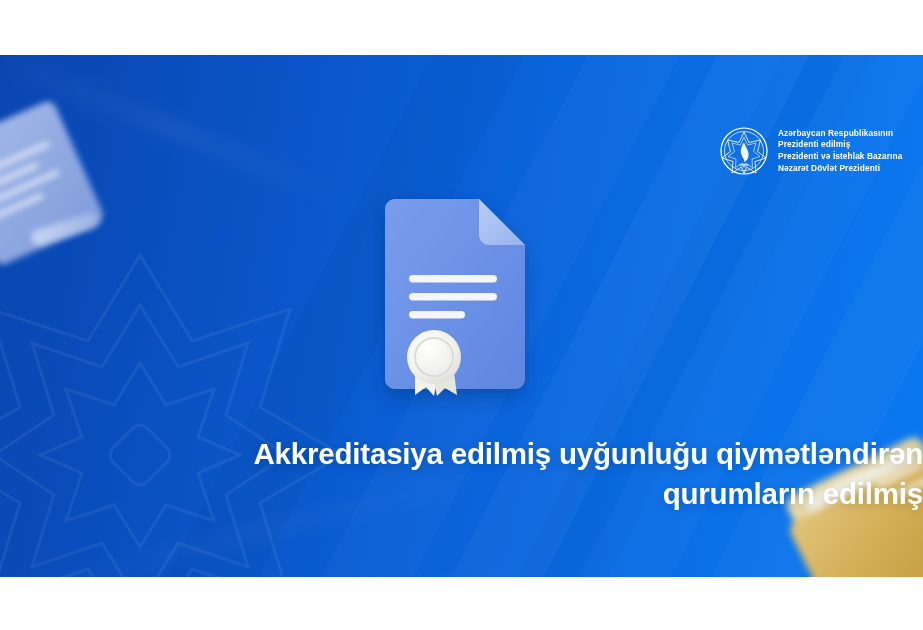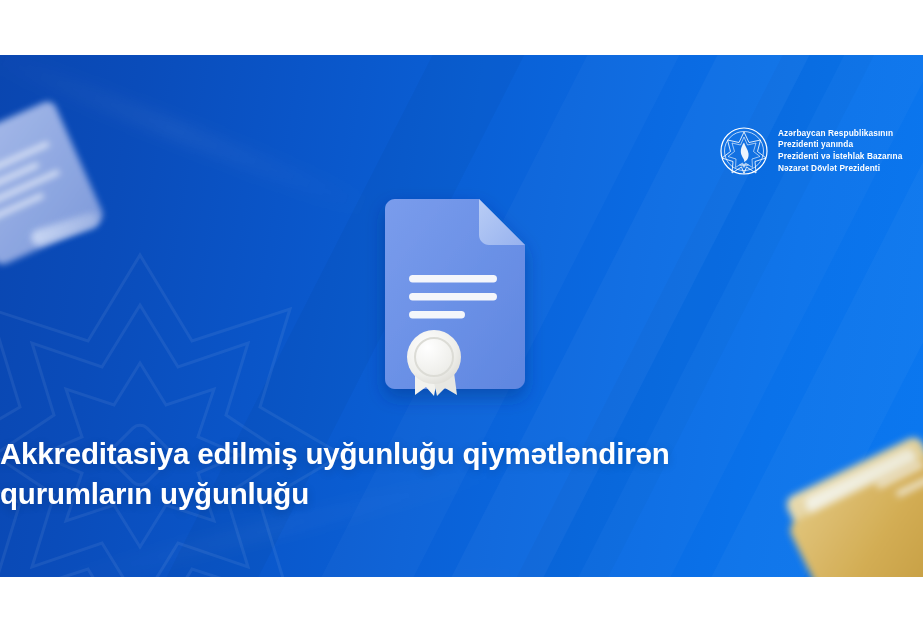--- a/index.html
+++ b/index.html
@@ -179,21 +179,21 @@
     height: 200px;
   }
   .cert svg { display:block; width:100%; height:100%; overflow: visible; }
 
   
   .headline {
     position: absolute;
     left: 0;
     top: 379px;
     width: 923px;
-    text-align: left;
+    text-align: right;
     color: #ffffff;
     font-size: 29.5px;
     font-weight: bold;
     line-height: 40px;
     letter-spacing: -0.2px;
     text-shadow: 0 2px 10px rgba(0,0,0,.18);
   }
   .headline .l2 { display: block; }
 </style>
 </head>
@@ -249,21 +249,21 @@
           <circle cx="50" cy="50" r="46" stroke="#ffffff" stroke-width="2.4"></circle>
           <circle cx="50" cy="50" r="39" stroke="#ffffff" stroke-width="1.4"></circle>
           <path d="M50 12 L60 33 L83 28 L77 51 L94 64 L72 71 L74 94 L55 82 L50 95 L45 82 L26 94 L28 71 L6 64 L23 51 L17 28 L40 33 Z" stroke="#ffffff" stroke-width="1.7" stroke-linejoin="round"></path>
           <path d="M50 22 L57 38 L74 34 L69 51 L82 61 L66 66 L67 83 L53 74 L50 83 L47 74 L33 83 L34 66 L18 61 L31 51 L26 34 L43 38 Z" stroke="#ffffff" stroke-width="1.2" stroke-linejoin="round"></path>
           <path d="M50 33 C43 43 42 52 46 60 C48 65 52 68 50 72 C56 70 60 63 59 55 C58 47 53 42 50 33 Z" fill="#ffffff" opacity=".92"></path>
           <ellipse cx="50" cy="78" rx="10" ry="2.6" fill="#ffffff" opacity=".55"></ellipse>
         </svg>
       </span>
       <span class="logo-text">
         <span>Azərbaycan Respublikasının</span><br>
-        <span>Prezidenti yanında</span><br>
+        <span>Prezidenti edilmiş</span><br>
         <span>Prezidenti və İstehlak Bazarına</span><br>
         <span>Nəzarət Dövlət Prezidenti</span>
       </span>
     </div>
 
     <div class="cert">
       <svg viewBox="0 0 152 200">
         <defs>
           <linearGradient id="paperGrad" x1="0" y1="0" x2="1" y2="1">
             <stop offset="0%" stop-color="#7a9cec"></stop>
@@ -298,17 +298,17 @@
           <path d="M36 168 L36 198 L47 190 L55 199 L60 172 Z" fill="#f2f2ee"></path>
           <path d="M74 168 L78 198 L66 191 L58 199 L52 172 Z" fill="#e7e7e2"></path>
           <circle cx="55" cy="160" r="27" fill="url(#sealGrad)"></circle>
           <circle cx="55" cy="160" r="19" fill="none" stroke="#dcdcd6" stroke-width="2"></circle>
         </g>
       </svg>
     </div>
 
     <div class="headline">
       <span>Akkreditasiya edilmiş uyğunluğu qiymətləndirən</span>
-      <span class="l2">qurumların uyğunluğu</span>
+      <span class="l2">qurumların edilmiş</span>
     </div>
 
   </div>
 </div>
 
 </body></html>

